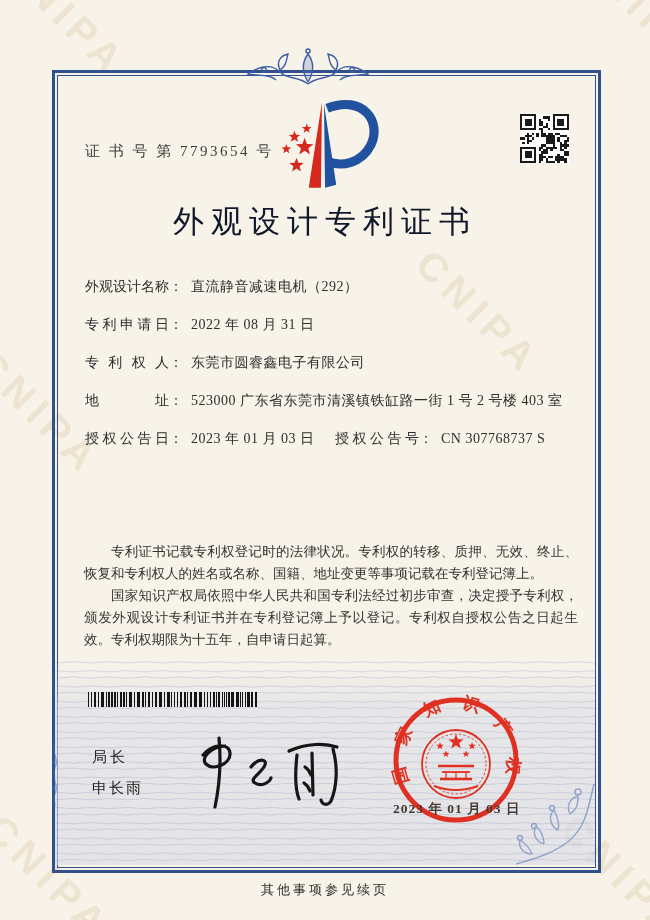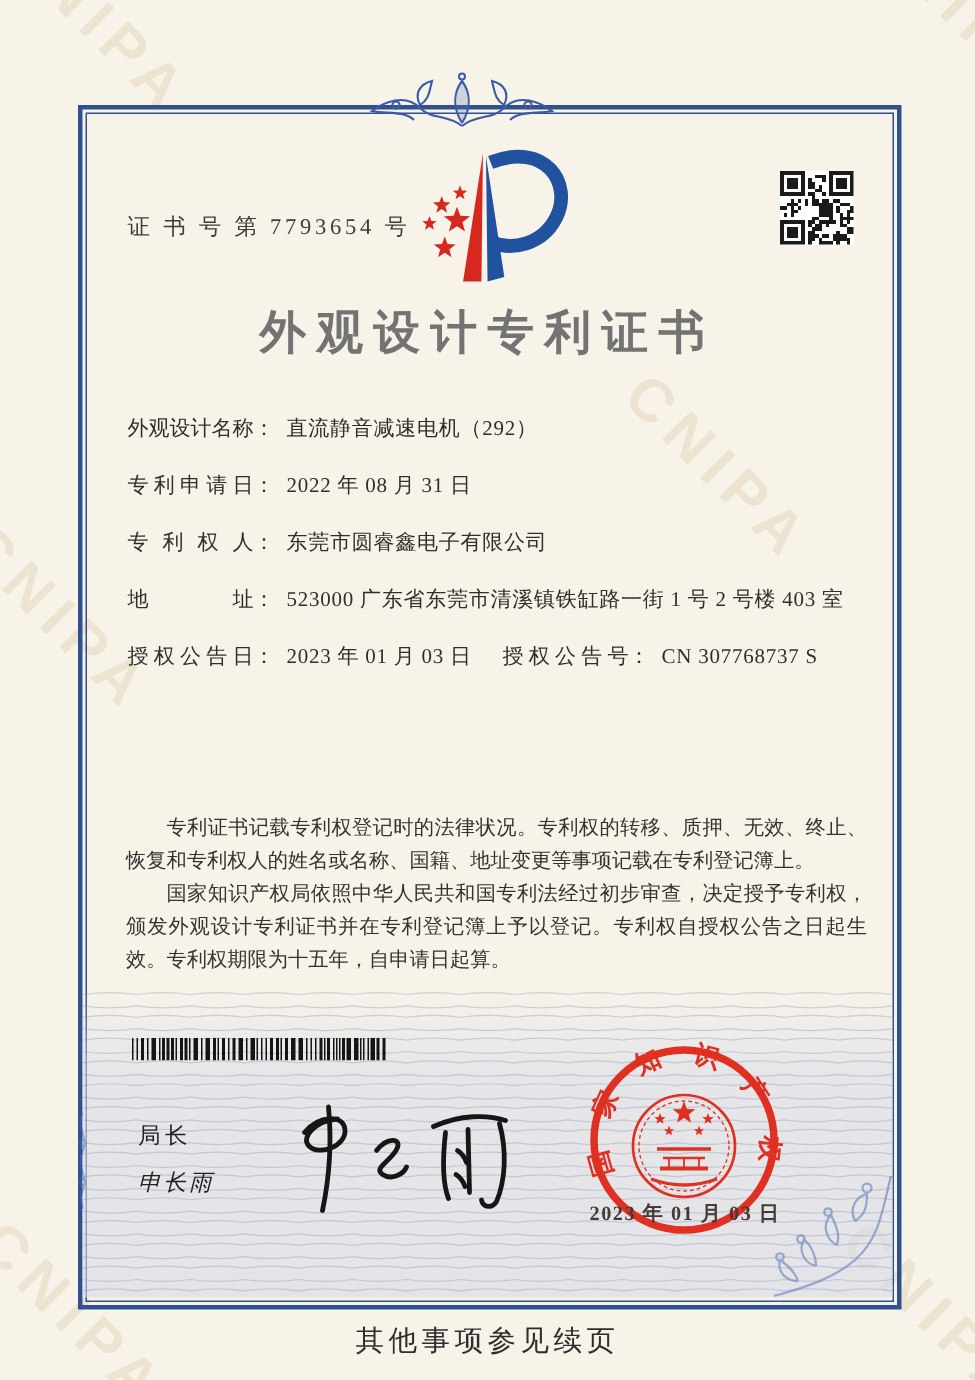--- a/index.html
+++ b/index.html
@@ -19,52 +19,52 @@
 
   .ornament{position:absolute;}
 
   .cert-no{position:absolute;left:85px;top:106px;font-size:15px;color:#3c3c3c;
            letter-spacing:2.5px;margin-top:36px;}
 
   .logo{position:absolute;left:268px;top:96px;width:112px;height:102px;}
   .qr{position:absolute;left:520px;top:114px;width:49px;height:49px;}
 
   .title{position:absolute;left:0;top:201px;width:650px;text-align:center;
-         font-size:31px;font-weight:bold;color:#737373;letter-spacing:7px;}
+         font-size:31px;font-weight:normal;color:#0f172a;letter-spacing:7px;}
 
   .fields{position:absolute;left:85px;top:277px;width:500px;font-size:14px;color:#2e2e2e;}
   .f-row{position:relative;height:38px;line-height:20px;white-space:nowrap;}
   .f-label{display:inline-block;width:84px;text-align:justify;text-align-last:justify;}
   .f-value{margin-left:8px;letter-spacing:0.5px;text-align:center;}
   .f-pair2{position:absolute;left:250px;top:0;}
 
   .paras{position:absolute;left:84px;top:541px;width:494px;font-size:13.5px;
          line-height:22px;color:#333;text-align:justify;}
   .paras p{margin:0;text-indent:2em;}
 
   .guilloche{position:absolute;left:55px;top:660px;width:540px;height:205px;
       background:linear-gradient(180deg,rgba(222,226,236,0) 0%,rgba(216,220,232,0.55) 25%,rgba(214,218,231,0.6) 100%);}
   .guilloche svg{position:absolute;left:0;top:0;}
 
   .barcode{position:absolute;left:88px;top:692px;width:172px;height:15px;}
 
   .sig-role{position:absolute;left:92px;top:748px;font-size:15px;color:#222;
             letter-spacing:3px;font-family:Liberation Mono, monospace;}
   .sig-name{position:absolute;left:92px;top:779px;font-size:15px;color:#222;
-            letter-spacing:2px;font-family:"Liberation Sans",sans-serif;font-style:italic;}
+            letter-spacing:2px;font-family:"Liberation Sans",sans-serif;}
   .signature{position:absolute;left:185px;top:733px;width:168px;height:82px;}
 
   .seal{position:absolute;left:390px;top:694px;width:132px;height:132px;opacity:0.95;}
   .seal-date{position:absolute;left:393px;top:800px;width:180px;font-size:13.5px;
              font-weight:bold;color:#463a33;letter-spacing:1px;z-index:5;}
 
   .page-info{position:absolute;left:0;top:844px;width:650px;text-align:center;
              font-size:12.5px;color:#333;letter-spacing:2px;}
   .foot-note{position:absolute;left:0;top:881px;width:650px;text-align:center;
-             font-size:19px;color:#2e2e2e;letter-spacing:3px;}
+             font-size:13px;color:#2e2e2e;letter-spacing:3px;}
 </style>
 </head>
 <body>
 
 <div class="page">
 
   <span class="wm" style="left:-14px;top:-8px;">CNIPA</span>
   <span class="wm" style="left:560px;top:-18px;">CNIPA</span>
   <span class="wm" style="left:-40px;top:390px;">CNIPA</span>
   <span class="wm" style="left:400px;top:290px;">CNIPA</span>

